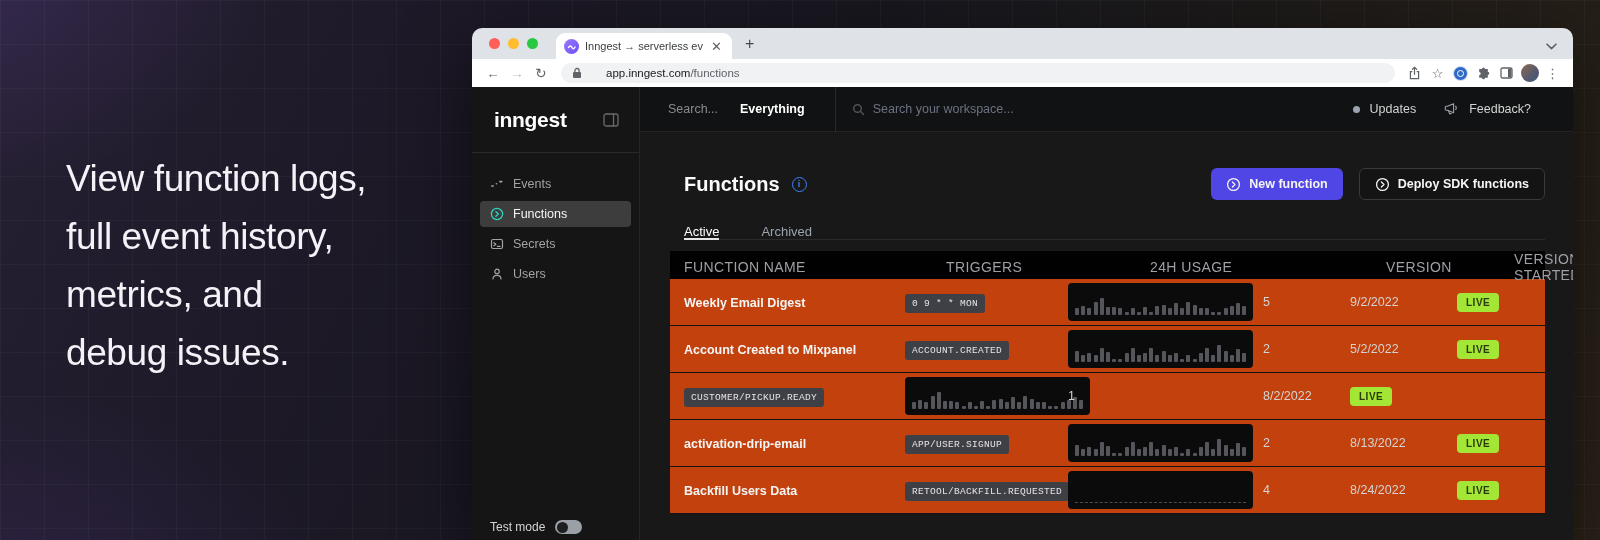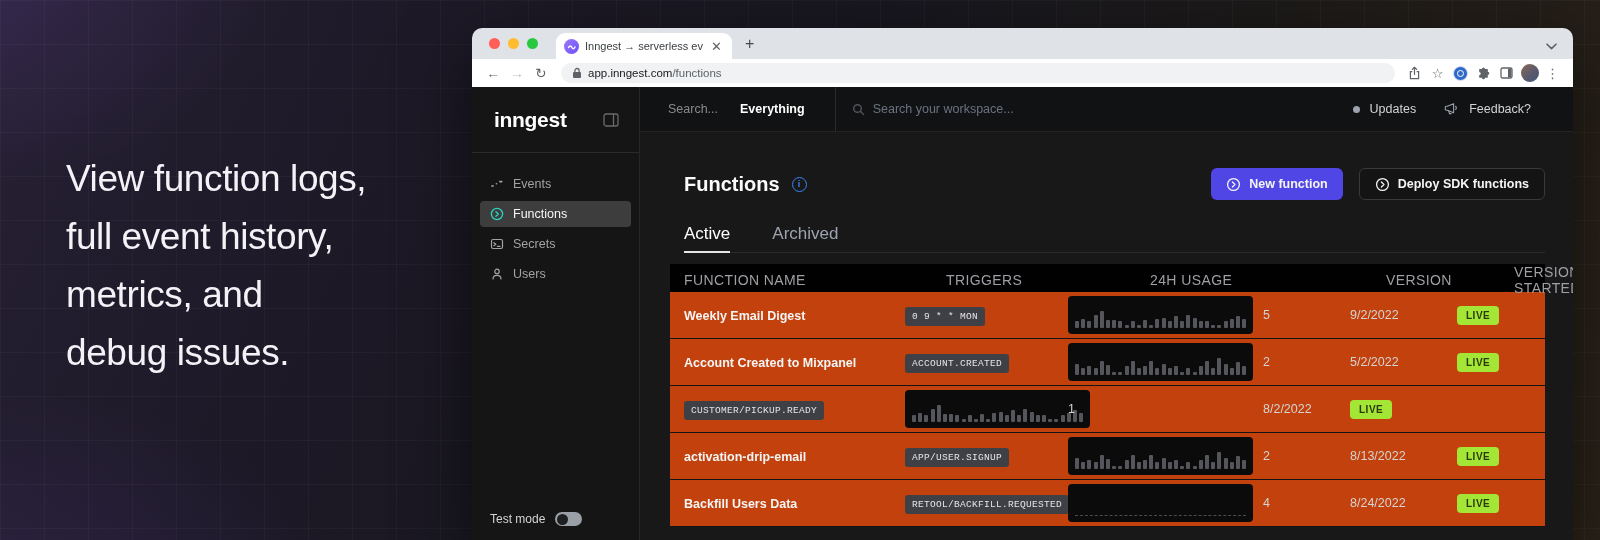--- a/index.html
+++ b/index.html
@@ -38,21 +38,21 @@
   .tab-title { font-size:11px; color:#3c4043; white-space:nowrap; overflow:hidden; flex:1; }
   .tab-close { font-size:13px; color:#5f6368; padding:0 2px; }
   .newtab { font-size:16px; color:#45494d; margin-left:13px; line-height:1; }
   .strip-chevron { position:absolute; right:16px; top:8px; color:#5f6368; }
 
   
   .toolbar { height:28px; background:#fff; display:flex; align-items:center; padding:0 9px; }
   .nav-btn { width:24px; text-align:center; font-size:13.5px; color:#5f6368; }
   .nav-btn.disabled { color:#b9bdc1; }
   .urlbar { flex:1; height:20px; background:#f0f2f4; border-radius:10px; margin:0 8px;
-    display:flex; align-items:center; padding:0 11px; gap:6px; }
+    display:flex; align-items:center; padding:0 11px; gap:24px; }
   .url { font-size:11.5px; color:#202124; }
   .url .path { color:#5f6368; }
   .tb-ic { display:flex; align-items:center; justify-content:center; width:23px; }
   .star { font-size:13px; color:#5f6368; }
   .op-icon { width:15px; height:15px; border-radius:50%; background:#2f6acb; border:1.5px solid #dbe4f5;
     display:flex; align-items:center; justify-content:center; }
   .op-icon i { width:7px; height:7px; border:1.5px solid #fff; border-radius:50%; display:block; }
   .avatar { width:18px; height:18px; border-radius:50%;
     background:linear-gradient(135deg,#8a6a4f 0%,#5a5a6e 55%,#3f5873 100%); }
   .dots { font-size:13px; color:#5f6368; letter-spacing:0; }
@@ -63,21 +63,21 @@
   
   .sidebar { width:168px; background:#151515; border-right:1px solid #262626; position:relative; flex:0 0 168px; }
   .logo-row { height:66px; display:flex; align-items:center; justify-content:space-between;
     padding:0 20px 0 22px; border-bottom:1px solid #2a2a2a; }
   .logo { color:#fff; font-size:21px; font-weight:700; letter-spacing:-.3px; }
   .nav { padding:18px 8px 0; }
   .nav-item { height:26px; margin-bottom:4px; display:flex; align-items:center; gap:9px;
     padding:0 10px; border-radius:4px; color:#a3a3a3; font-size:12.5px; }
   .nav-item.active { background:#3d3d3d; color:#f5f5f5; }
   .nav-icon { width:14px; display:flex; align-items:center; justify-content:center; }
-  .testmode { position:absolute; bottom:14px; left:18px; display:flex; align-items:center; gap:10px;
+  .testmode { position:absolute; bottom:6px; left:18px; display:flex; align-items:center; gap:10px;
     color:#d4d4d4; font-size:12px; }
   .toggle { width:27px; height:14px; border-radius:8px; background:#9aa0a6; position:relative; }
   .toggle i { position:absolute; left:1.5px; top:1.5px; width:11px; height:11px; border-radius:50%; background:#1d1f21; display:block; }
 
   
   .main-col { flex:1; display:flex; flex-direction:column; min-width:0;justify-content:flex-end; }
   .topbar { height:45px; background:#111213; border-bottom:1px solid #242424;
     display:flex; align-items:center; padding:0 42px 0 28px; font-size:12.5px; }
   .search-label { color:#8a8a8a; }
   .search-scope { color:#fff; font-weight:700; margin-left:22px; }
@@ -95,21 +95,21 @@
     color:var(--info-blue); font-size:9px; display:flex; align-items:center; justify-content:center;
     margin-left:12px; font-weight:700; }
   .head-actions { margin-left:auto; display:flex; gap:16px; }
   .btn { height:32px; display:flex; align-items:center; gap:8px; padding:0 15px;
     border-radius:6px; font-size:12.5px; font-weight:700; color:#f5f5f5; }
   .btn-dark { background:#141414; border:1px solid #3a3a3a; }
   .btn-primary { background:var(--accent-indigo); }
   .circle-arrow { display:flex; }
 
   .tabs { display:flex; gap:42px; margin:24px 0 0 14px; border-bottom:1px solid #2b2b2b; }
-  .tab-item { font-size:17px; color:#9ca3af; padding-bottom:8px; position:relative; }
+  .tab-item { font-size:13px; color:#9ca3af; position:relative; }
   .tab-item.active { color:#fff; }
   .tab-item.active::after { content:""; position:absolute; left:0; right:0; bottom:-1px; height:2px; background:#e5e5e5; }
 
   
   .table { margin-top:11px; }
   .thead, .trow { display:grid; grid-template-columns:221px 163px 195px 87px 107px 1fr;
     align-items:center; padding:0 14px; }
   .thead { height:28px; background:#010101; font-size:14px; color:#9f9fa5; letter-spacing:.4px;gap:41px; }
   .trow { height:47px; background:#c2410c; border-bottom:1px solid #141414; }
   .fn-name { font-size:12.5px; font-weight:700; color:#f5f5f5; }

